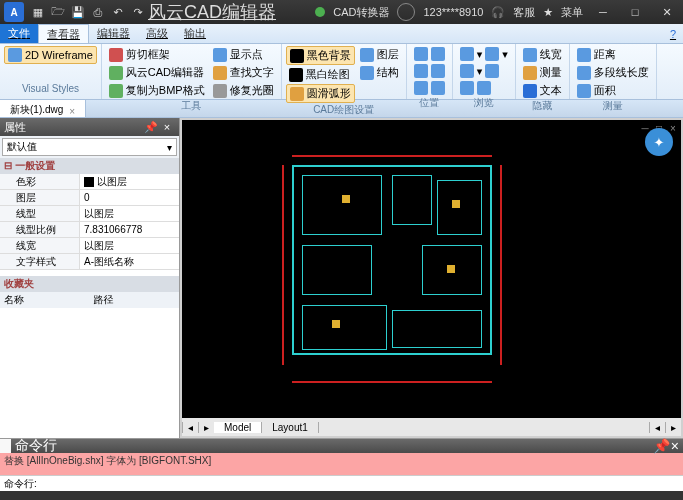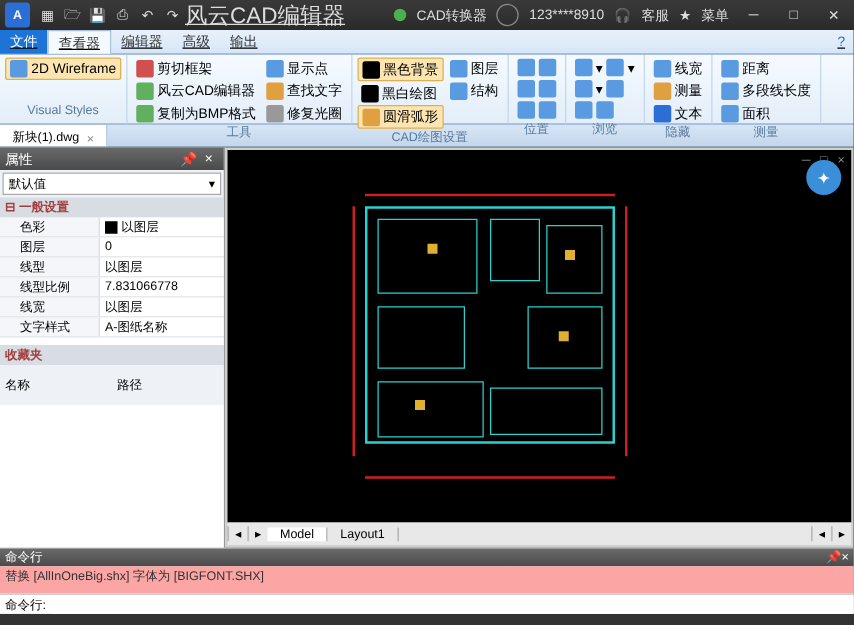--- a/index.html
+++ b/index.html
@@ -43,41 +43,41 @@
 .sidepanel .header { height: 18px; background: linear-gradient(#6a6a6a,#4a4a4a); color: #fff; display: flex; align-items: center; padding: 0 4px; font-size: 11px; }
 .sidepanel .header .sp { flex: 1; }
 .sidepanel .header .hbtn { width: 16px; text-align: center; cursor: pointer; }
 .sidepanel .combo { height: 18px; background: #fff; border: 1px solid #aaa; margin: 2px; display: flex; align-items: center; padding: 0 4px; font-size: 10px; }
 .sidepanel .combo .sp { flex: 1; }
 .sidepanel .section { background: #d8dde4; padding: 1px 4px; font-size: 10px; color: #a04040; font-weight: bold; }
 .sidepanel .row { display: flex; height: 16px; font-size: 10px; border-bottom: 1px solid #ddd; }
 .sidepanel .row .k { width: 80px; padding-left: 16px; background: #f4f6f9; border-right: 1px solid #ddd; display: flex; align-items: center; }
 .sidepanel .row .v { flex: 1; padding-left: 4px; display: flex; align-items: center; background: #fff; }
 .sidepanel .swatch { width: 10px; height: 10px; background: #000; margin-right: 3px; }
-.sidepanel .hrow { display: flex; height: 32px; font-size: 10px; background: #eef2f7; }
+.sidepanel .hrow { display: flex; height: 16px; font-size: 10px; background: #eef2f7; }
 .sidepanel .hrow div { flex: 1; padding-left: 4px; display: flex; align-items: center; }
 .sidepanel .fill { flex: 1; background: #fff; }
 
 .viewport { flex: 1; position: relative; background: #d0d0d0; }
 .canvas { position: absolute; inset: 2px 2px 20px 2px; background: #000; }
 .canvas .floorplan { position: absolute; left: 110px; top: 45px; width: 200px; height: 200px; }
 .canvas .room { position: absolute; border: 1px solid #2dd0d0; }
 .canvas .dim { position: absolute; background: #cc2020; }
 .canvas .obj { position: absolute; background: #e0b030; }
 .canvas .cornerbtn { position: absolute; right: 8px; top: 8px; width: 28px; height: 28px; border-radius: 50%; background: #3a8fd8; display: flex; align-items: center; justify-content: center; color: #fff; font-size: 13px; }
 .canvas .cornericons { position: absolute; right: 2px; top: 2px; display: flex; gap: 2px; }
 .canvas .cornericons span { width: 12px; height: 12px; color: #888; font-size: 10px; display: flex; align-items: center; justify-content: center; }
 .vtabs { position: absolute; left: 2px; bottom: 2px; right: 2px; height: 18px; background: #e8e8e8; display: flex; align-items: center; font-size: 10px; }
 .vtabs .vtab { padding: 0 10px; border-right: 1px solid #aaa; cursor: pointer; }
 .vtabs .vtab.active { background: #fff; }
 .vtabs .sp { flex: 1; }
 .vtabs .scroll { width: 16px; text-align: center; cursor: pointer; border-left: 1px solid #aaa; }
 
 .cmdarea { background: #f8f8f8; border-top: 1px solid #999; }
-.cmdarea .chdr { height: 14px; background: linear-gradient(#6a6a6a,#4a4a4a); color: #fff; font-size: 10px; padding: 0 4px; display: flex; align-items: center; }
+.cmdarea .chdr { height: 14px; background: linear-gradient(#6a6a6a,#4a4a4a); color: #fff; font-size: 14px; padding: 0 4px; display: flex; align-items: center; margin-left: 11px; }
 .cmdarea .chdr .sp { flex: 1; }
 .cmdarea .clog { height: 22px; background: #fca5a5; padding: 1px 4px; font-size: 10px; color: #333; overflow: hidden; }
 .cmdarea .cinput { height: 16px; display: flex; align-items: center; background: #fff; border-top: 1px solid #ccc; }
 .cmdarea .cinput .lbl { padding: 0 4px; font-size: 10px; }
 .cmdarea .cinput input { flex: 1; border: none; outline: none; font-size: 10px; height: 14px; }
 </style>
 </head>
 <body>
 
 <div class="titlebar">

